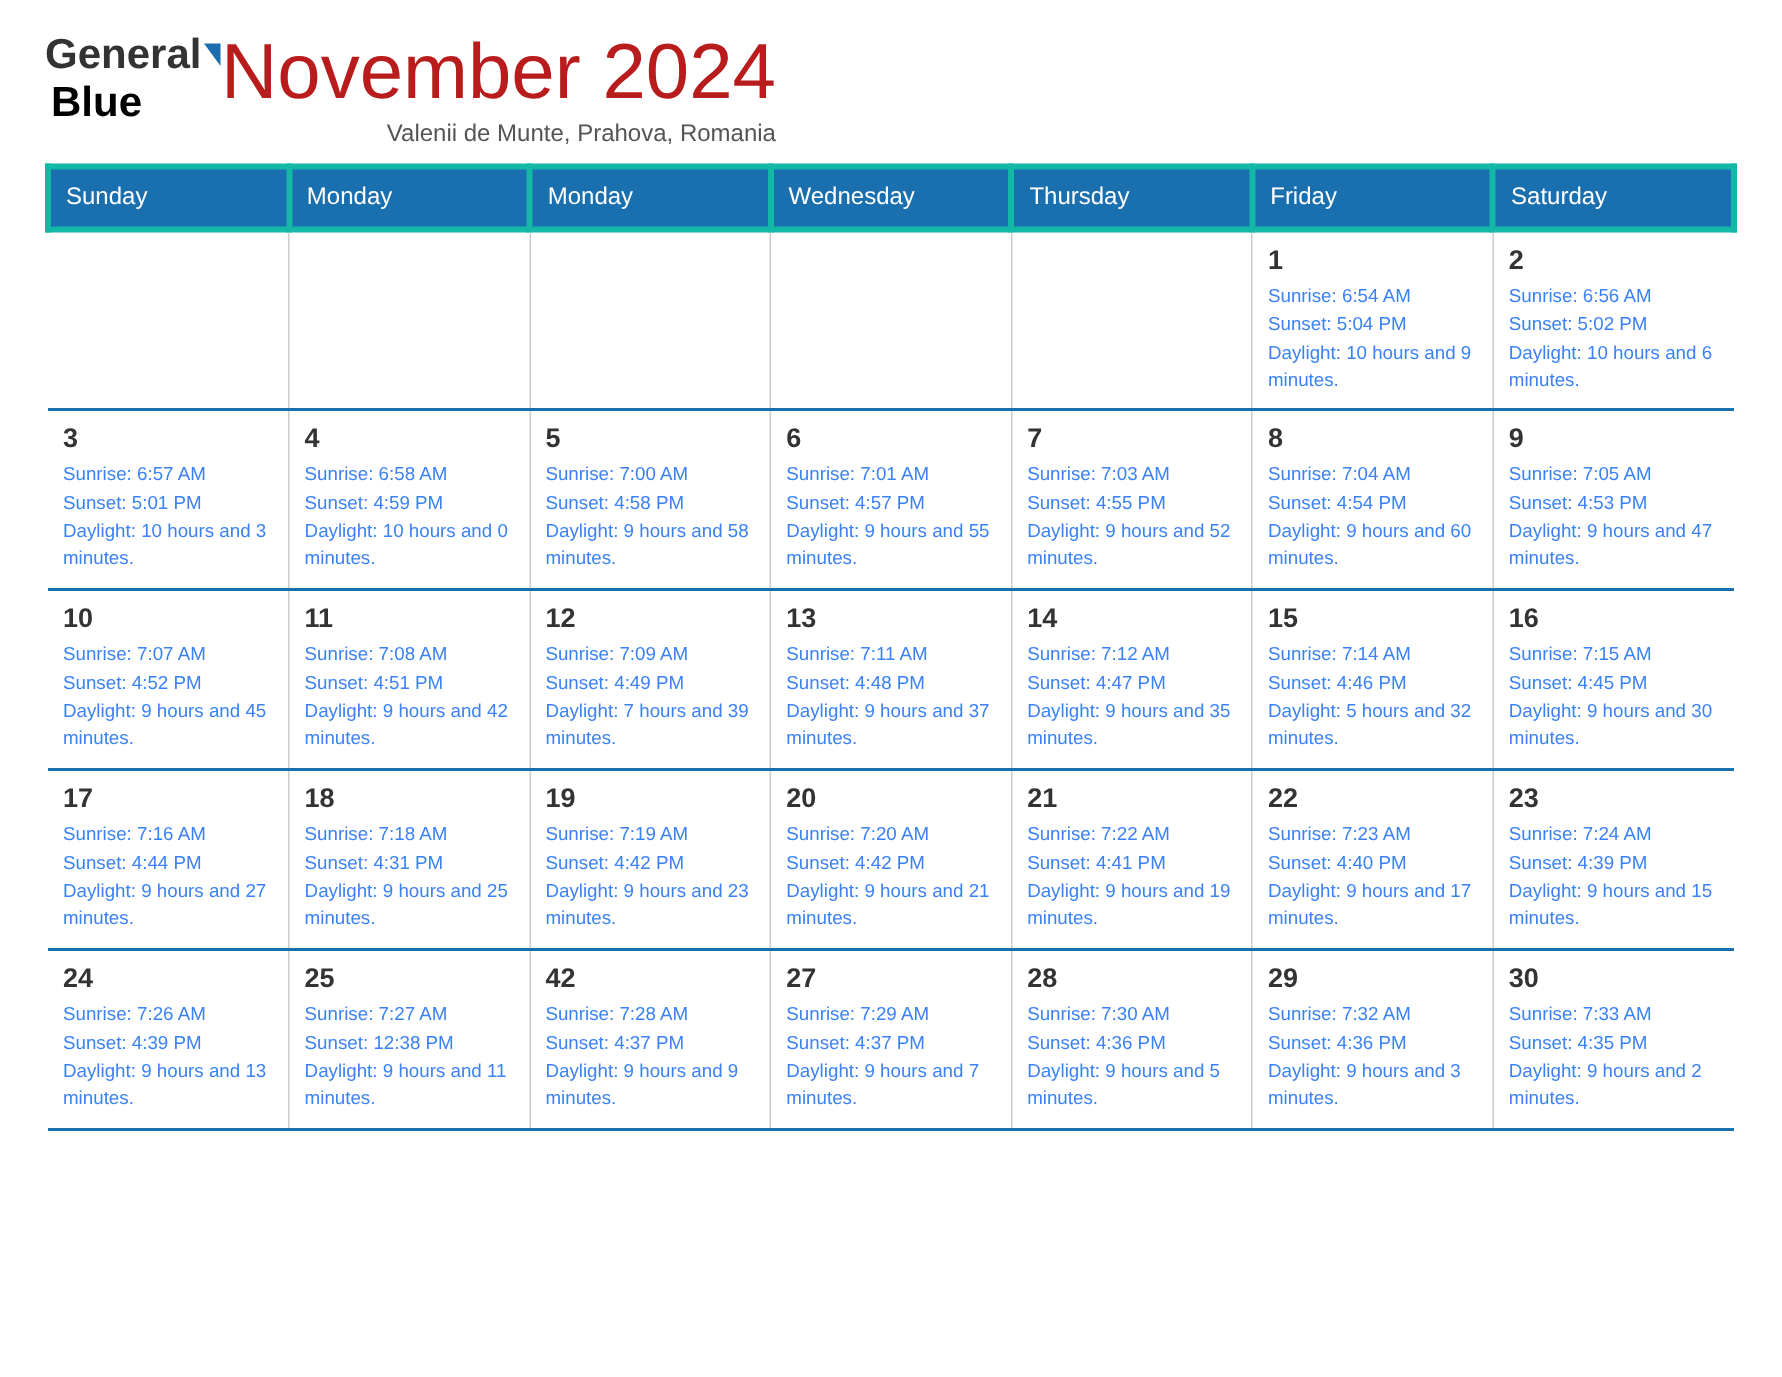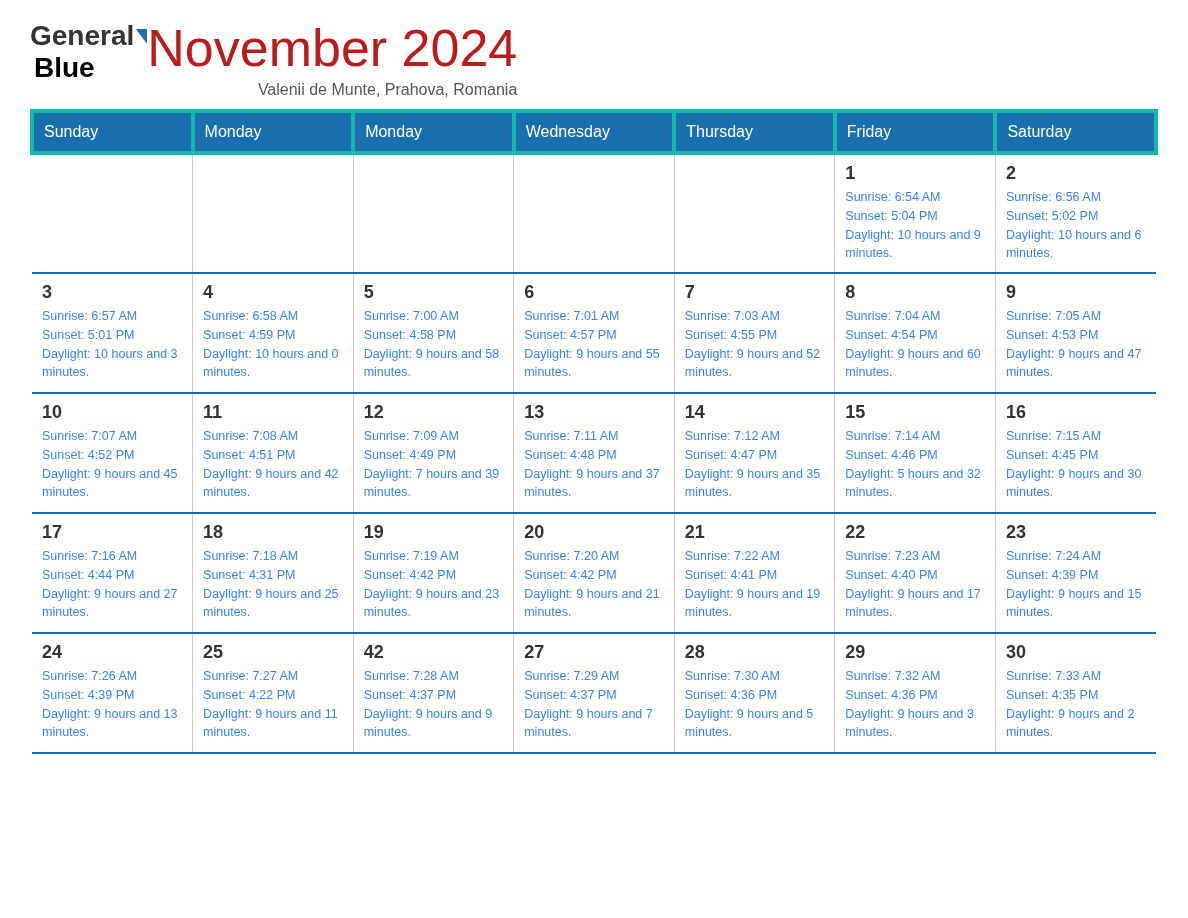--- a/index.html
+++ b/index.html
@@ -328,21 +328,21 @@
           <div class="day-info">
             <div>Sunrise: 7:26 AM</div>
             <div>Sunset: 4:39 PM</div>
             <div>Daylight: 9 hours and 13 minutes.</div>
           </div>
         </td>
         <td>
           <span class="day-number">25</span>
           <div class="day-info">
             <div>Sunrise: 7:27 AM</div>
-            <div>Sunset: 4:22 PM</div>
+            <div>Sunset: 12:38 PM</div>
             <div>Daylight: 9 hours and 11 minutes.</div>
           </div>
         </td>
         <td>
           <span class="day-number">42</span>
           <div class="day-info">
             <div>Sunrise: 7:28 AM</div>
             <div>Sunset: 4:37 PM</div>
             <div>Daylight: 9 hours and 9 minutes.</div>
           </div>

